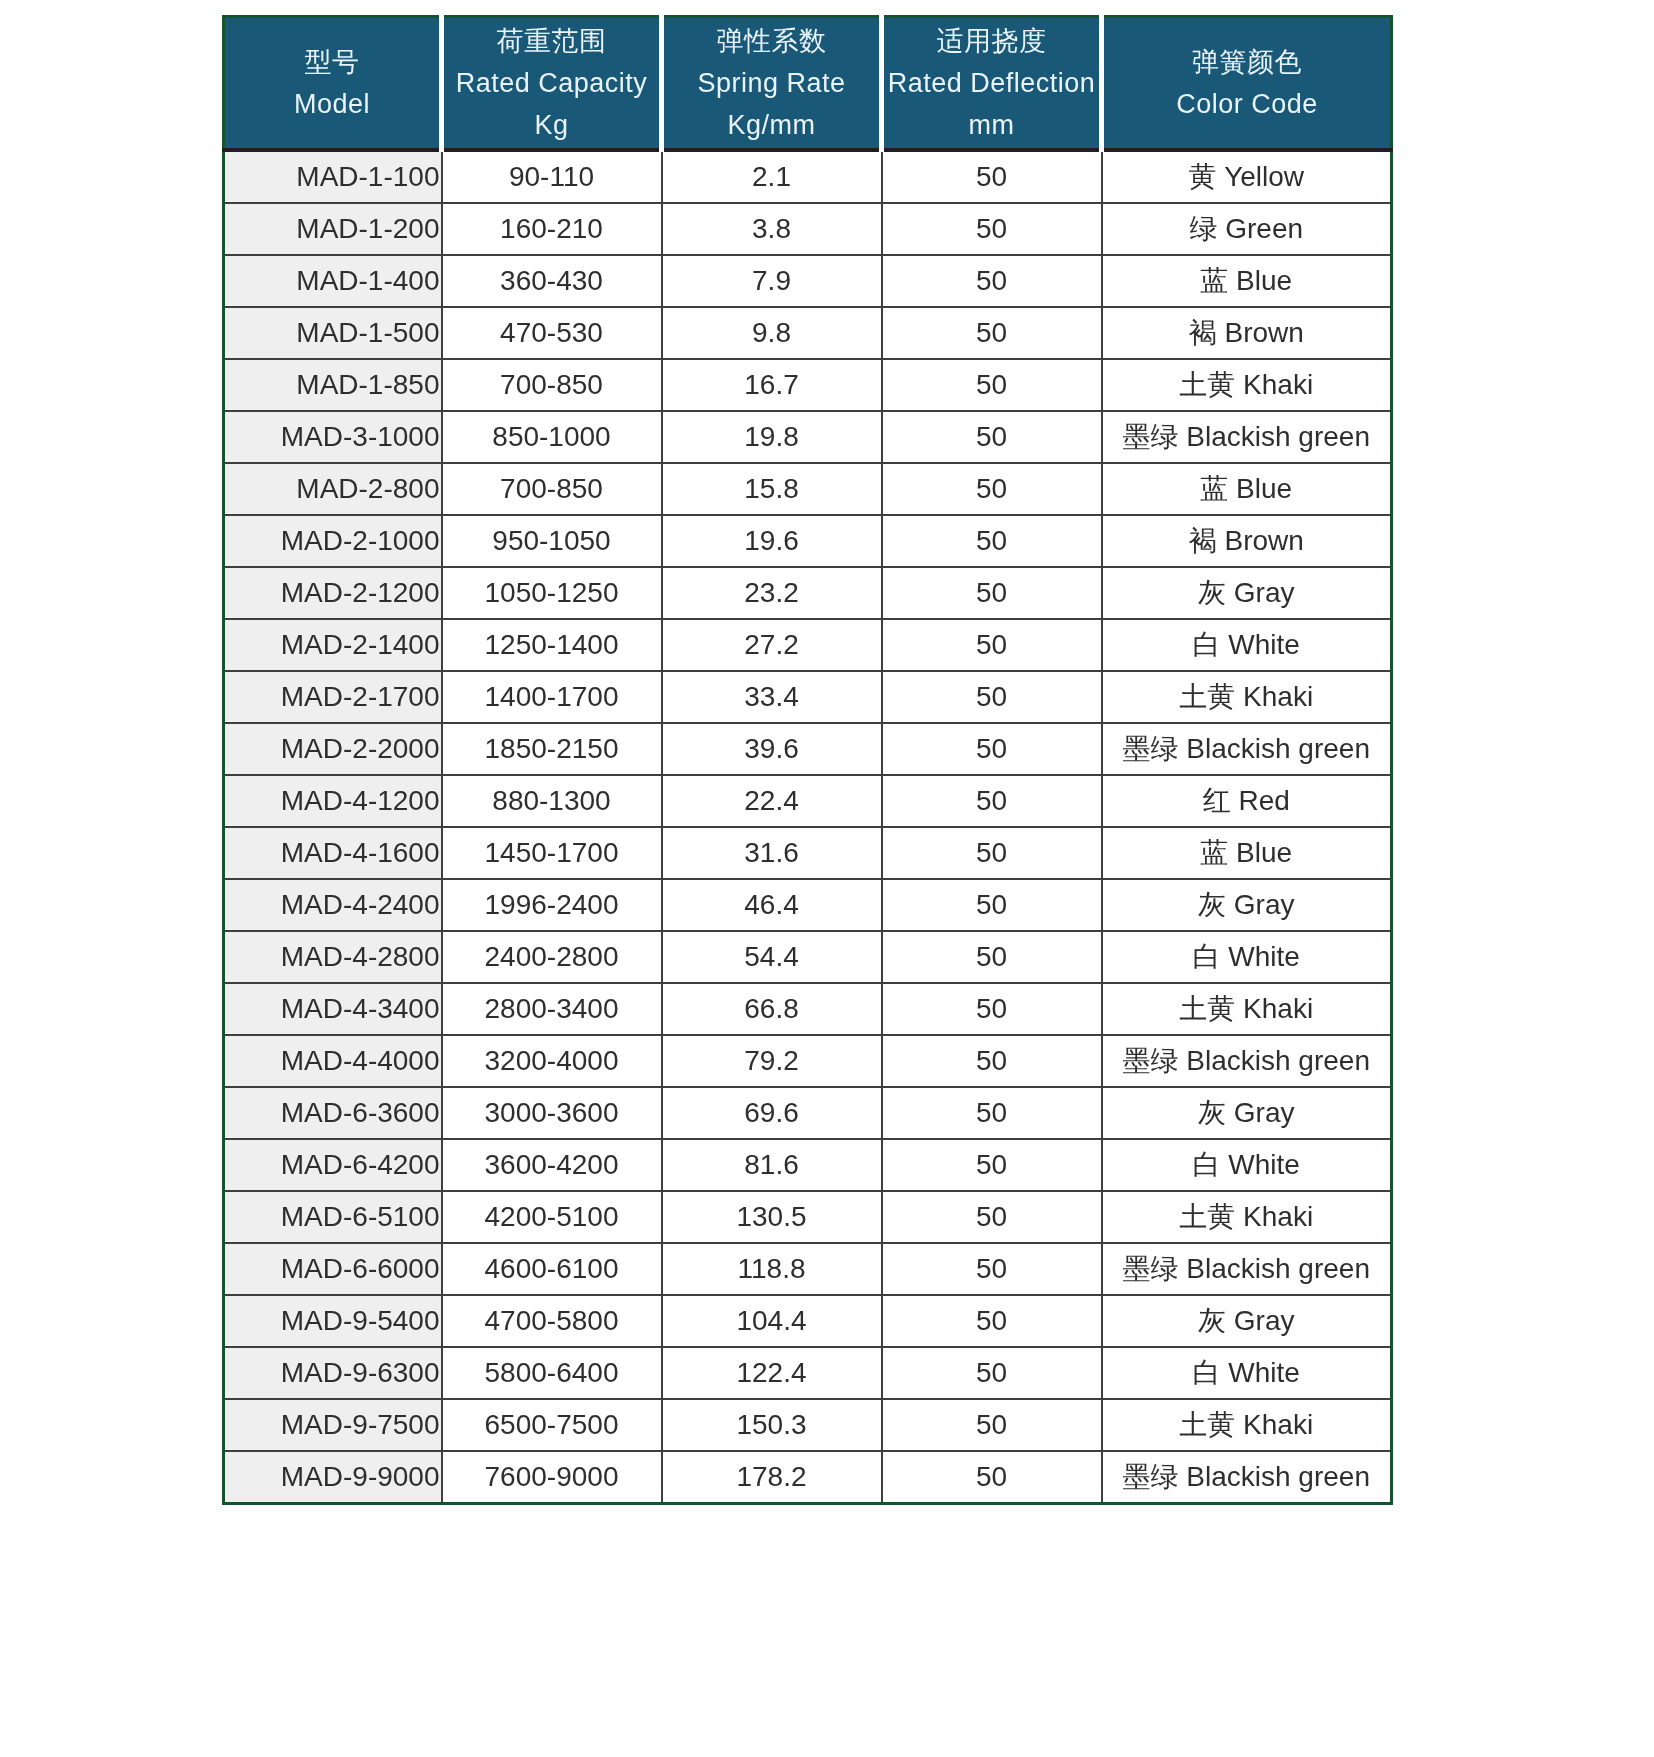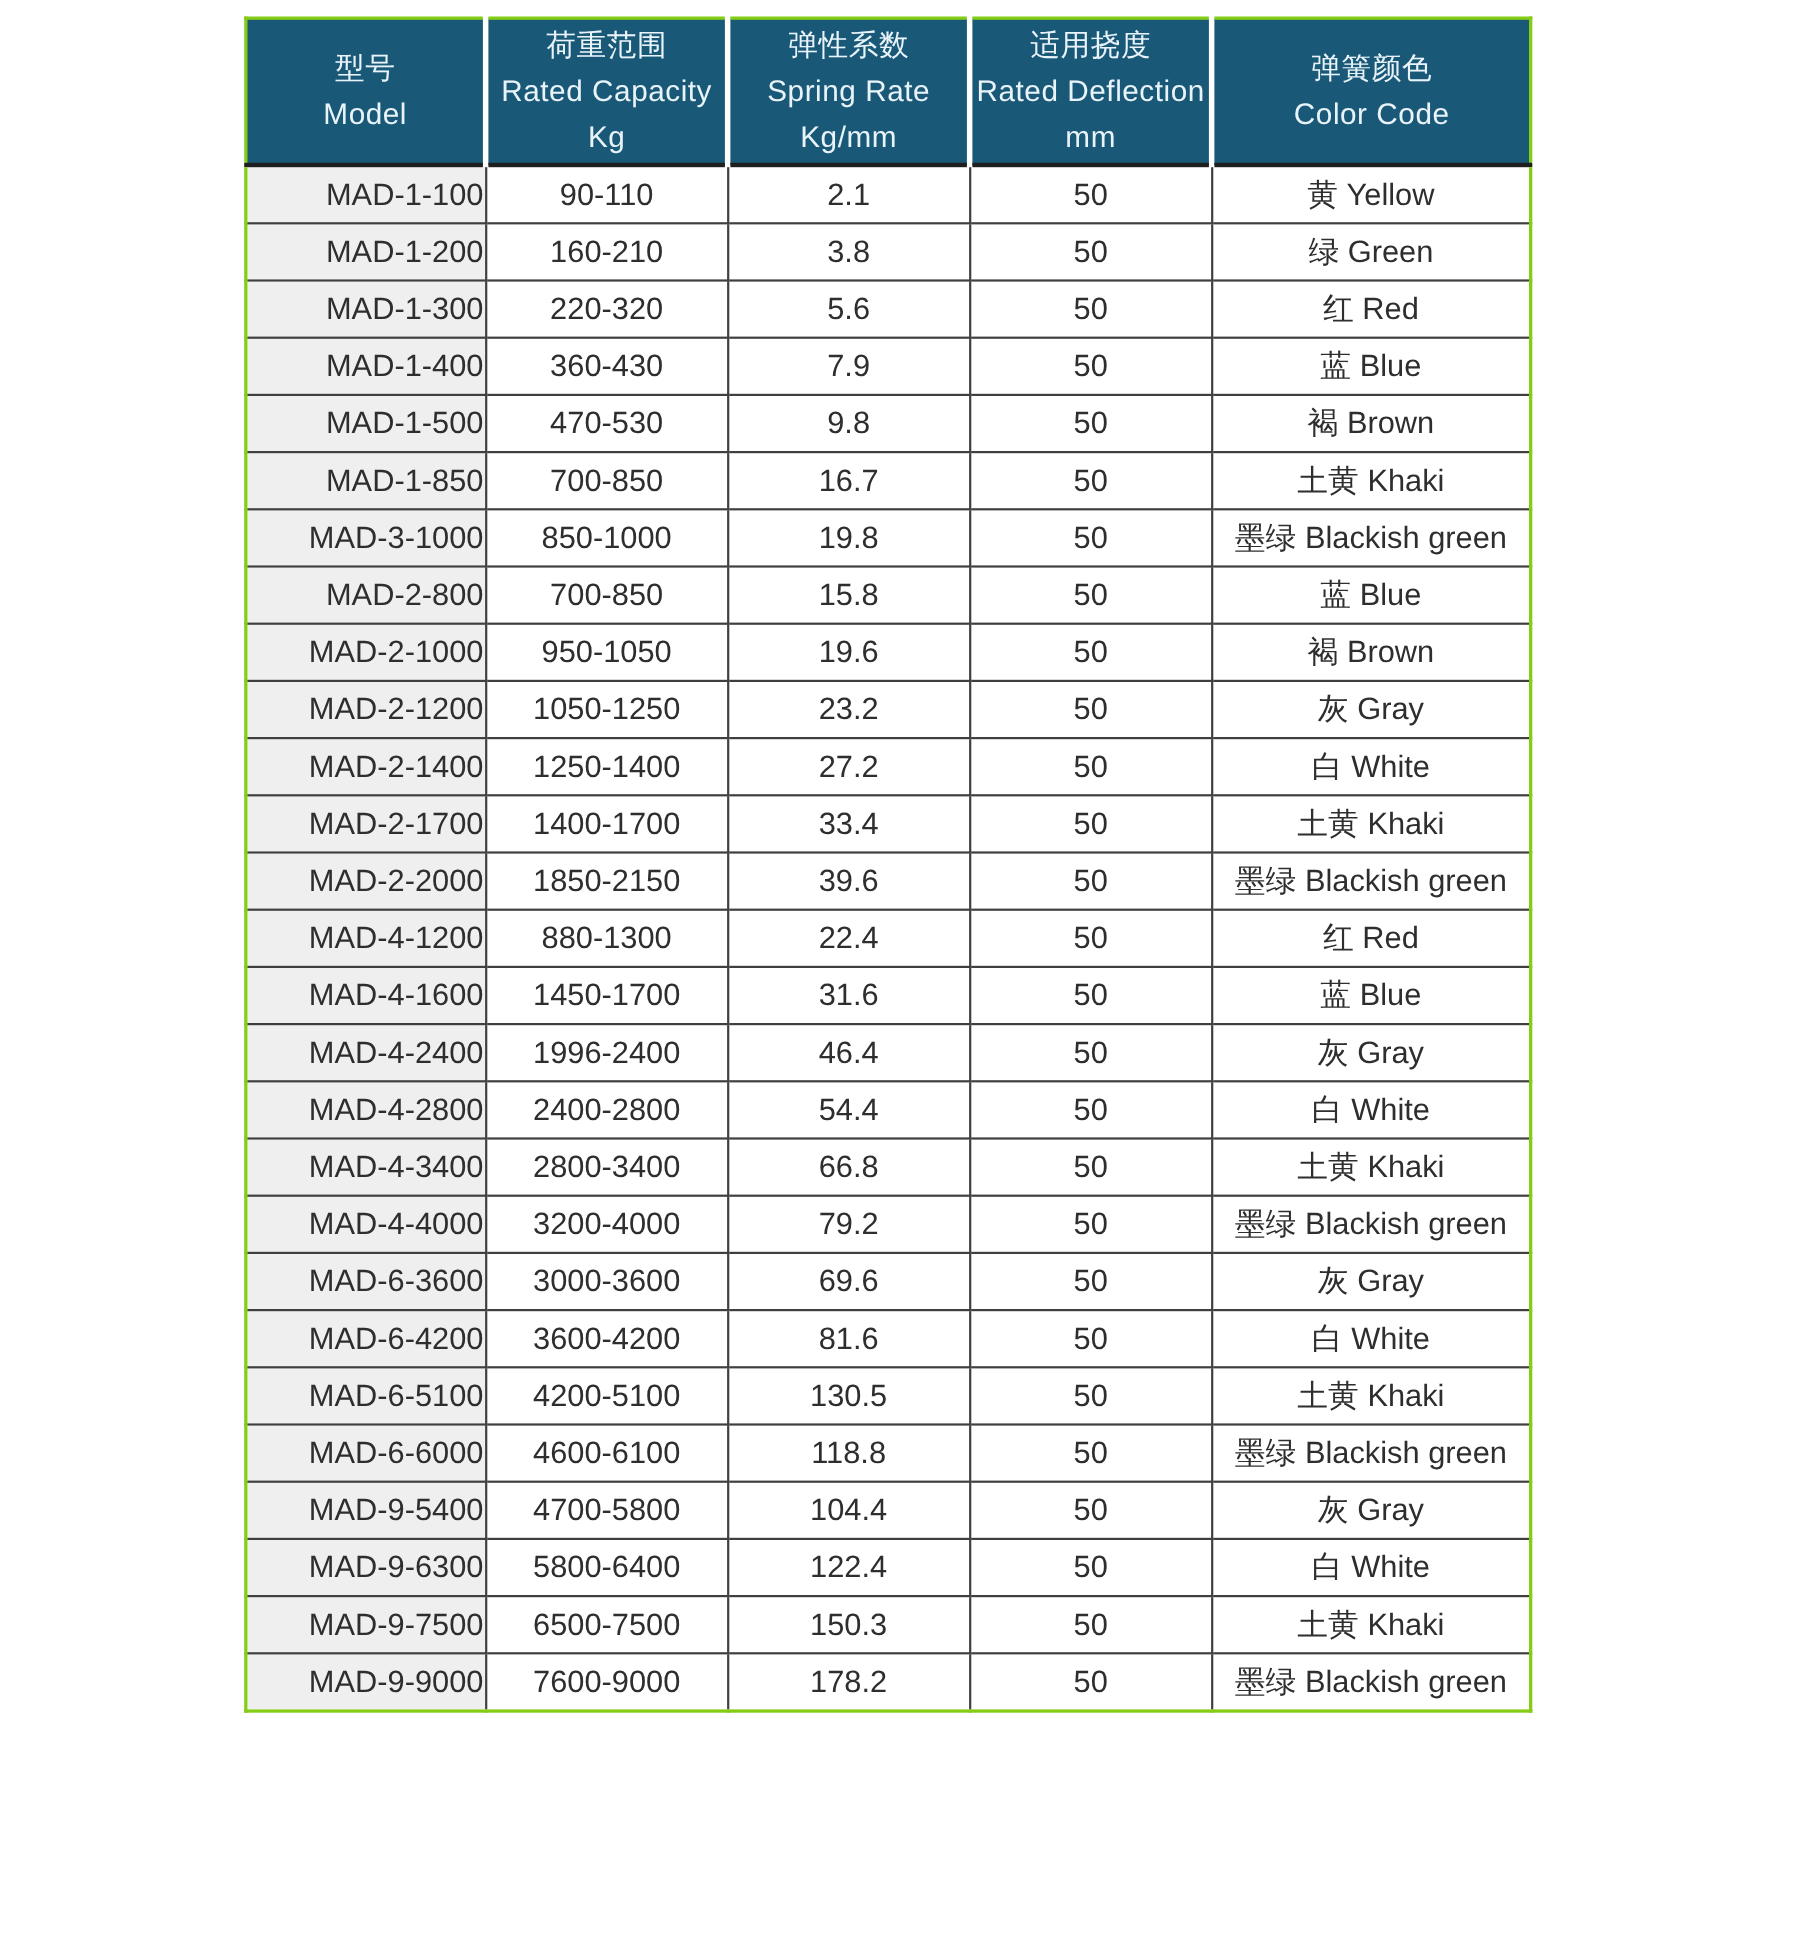--- a/index.html
+++ b/index.html
@@ -15,21 +15,21 @@
     background: #ffffff;
     overflow: hidden;
   }
   table.spec {
     position: absolute;
     left: 222px;
     top: 15px;
     width: 1168px;
     border-collapse: collapse;
     table-layout: fixed;
-    border: 3px solid #84cc16;
+    border: 3px solid #14532d;
   }
   thead th {
     background: #1a5878;
     color: #e9f4fa;
     font-weight: normal;
     vertical-align: middle;
     text-align: center;
     height: 126px;
     border-left: 5px solid #ffffff;
     border-bottom: 4px solid #1f1f1f;
@@ -103,27 +103,20 @@
           <td>黄 Yellow</td>
         </tr>
         <tr>
           <td>MAD-1-200</td>
           <td>160-210</td>
           <td>3.8</td>
           <td>50</td>
           <td>绿 Green</td>
         </tr>
         <tr>
-          <td>MAD-1-300</td>
-          <td>220-320</td>
-          <td>5.6</td>
-          <td>50</td>
-          <td>红 Red</td>
-        </tr>
-        <tr>
           <td>MAD-1-400</td>
           <td>360-430</td>
           <td>7.9</td>
           <td>50</td>
           <td>蓝 Blue</td>
         </tr>
         <tr>
           <td>MAD-1-500</td>
           <td>470-530</td>
           <td>9.8</td>

